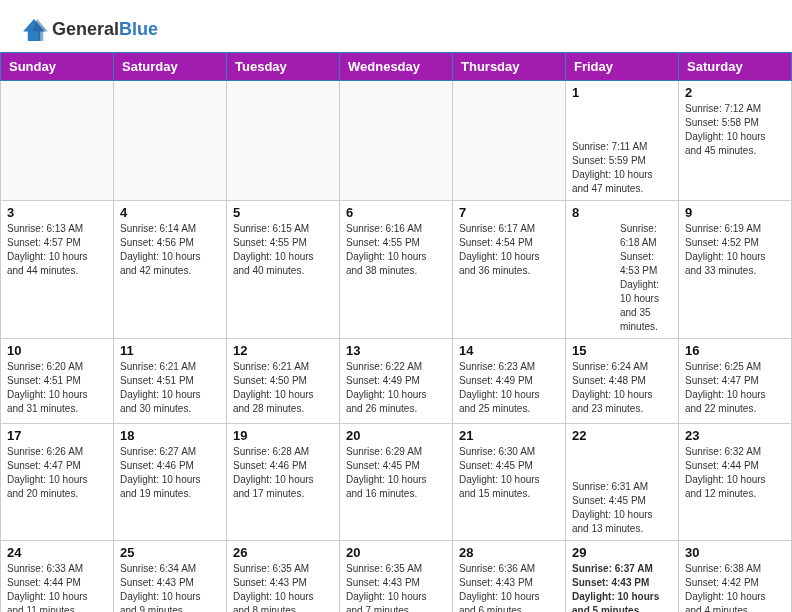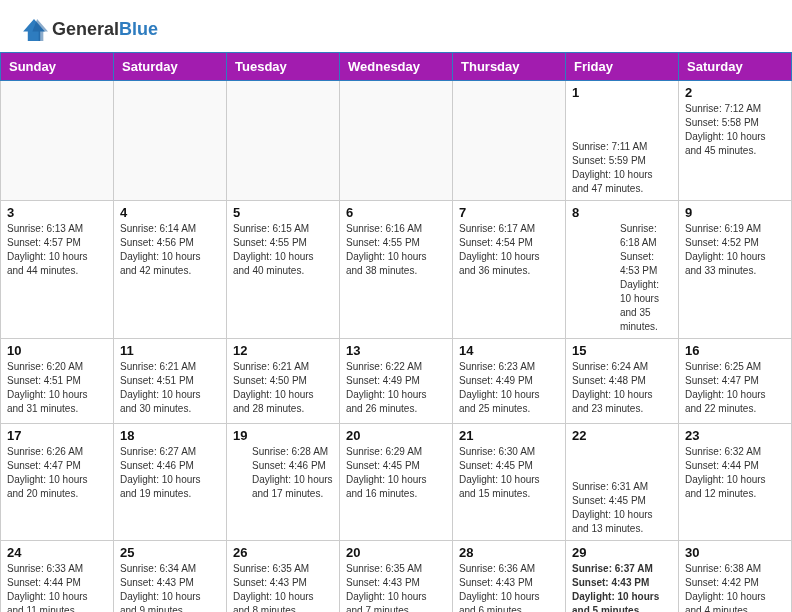--- a/index.html
+++ b/index.html
@@ -258,21 +258,21 @@
         </td>
         <td>
           <div class="day-num">18</div>
           <div class="day-info" style="white-space: pre-line;">Sunrise: 6:27 AM
 Sunset: 4:46 PM
 Daylight: 10 hours
 and 19 minutes.</div>
         </td>
         <td>
           <div class="day-num">19</div>
-          <div class="day-info" style="white-space: pre-line; margin-left: 19px;">Sunrise: 6:28 AM
+          <div class="day-info" style="white-space: pre-line;">Sunrise: 6:28 AM
 Sunset: 4:46 PM
 Daylight: 10 hours
 and 17 minutes.</div>
         </td>
         <td>
           <div class="day-num">20</div>
           <div class="day-info" style="white-space: pre-line;">Sunrise: 6:29 AM
 Sunset: 4:45 PM
 Daylight: 10 hours
 and 16 minutes.</div>

